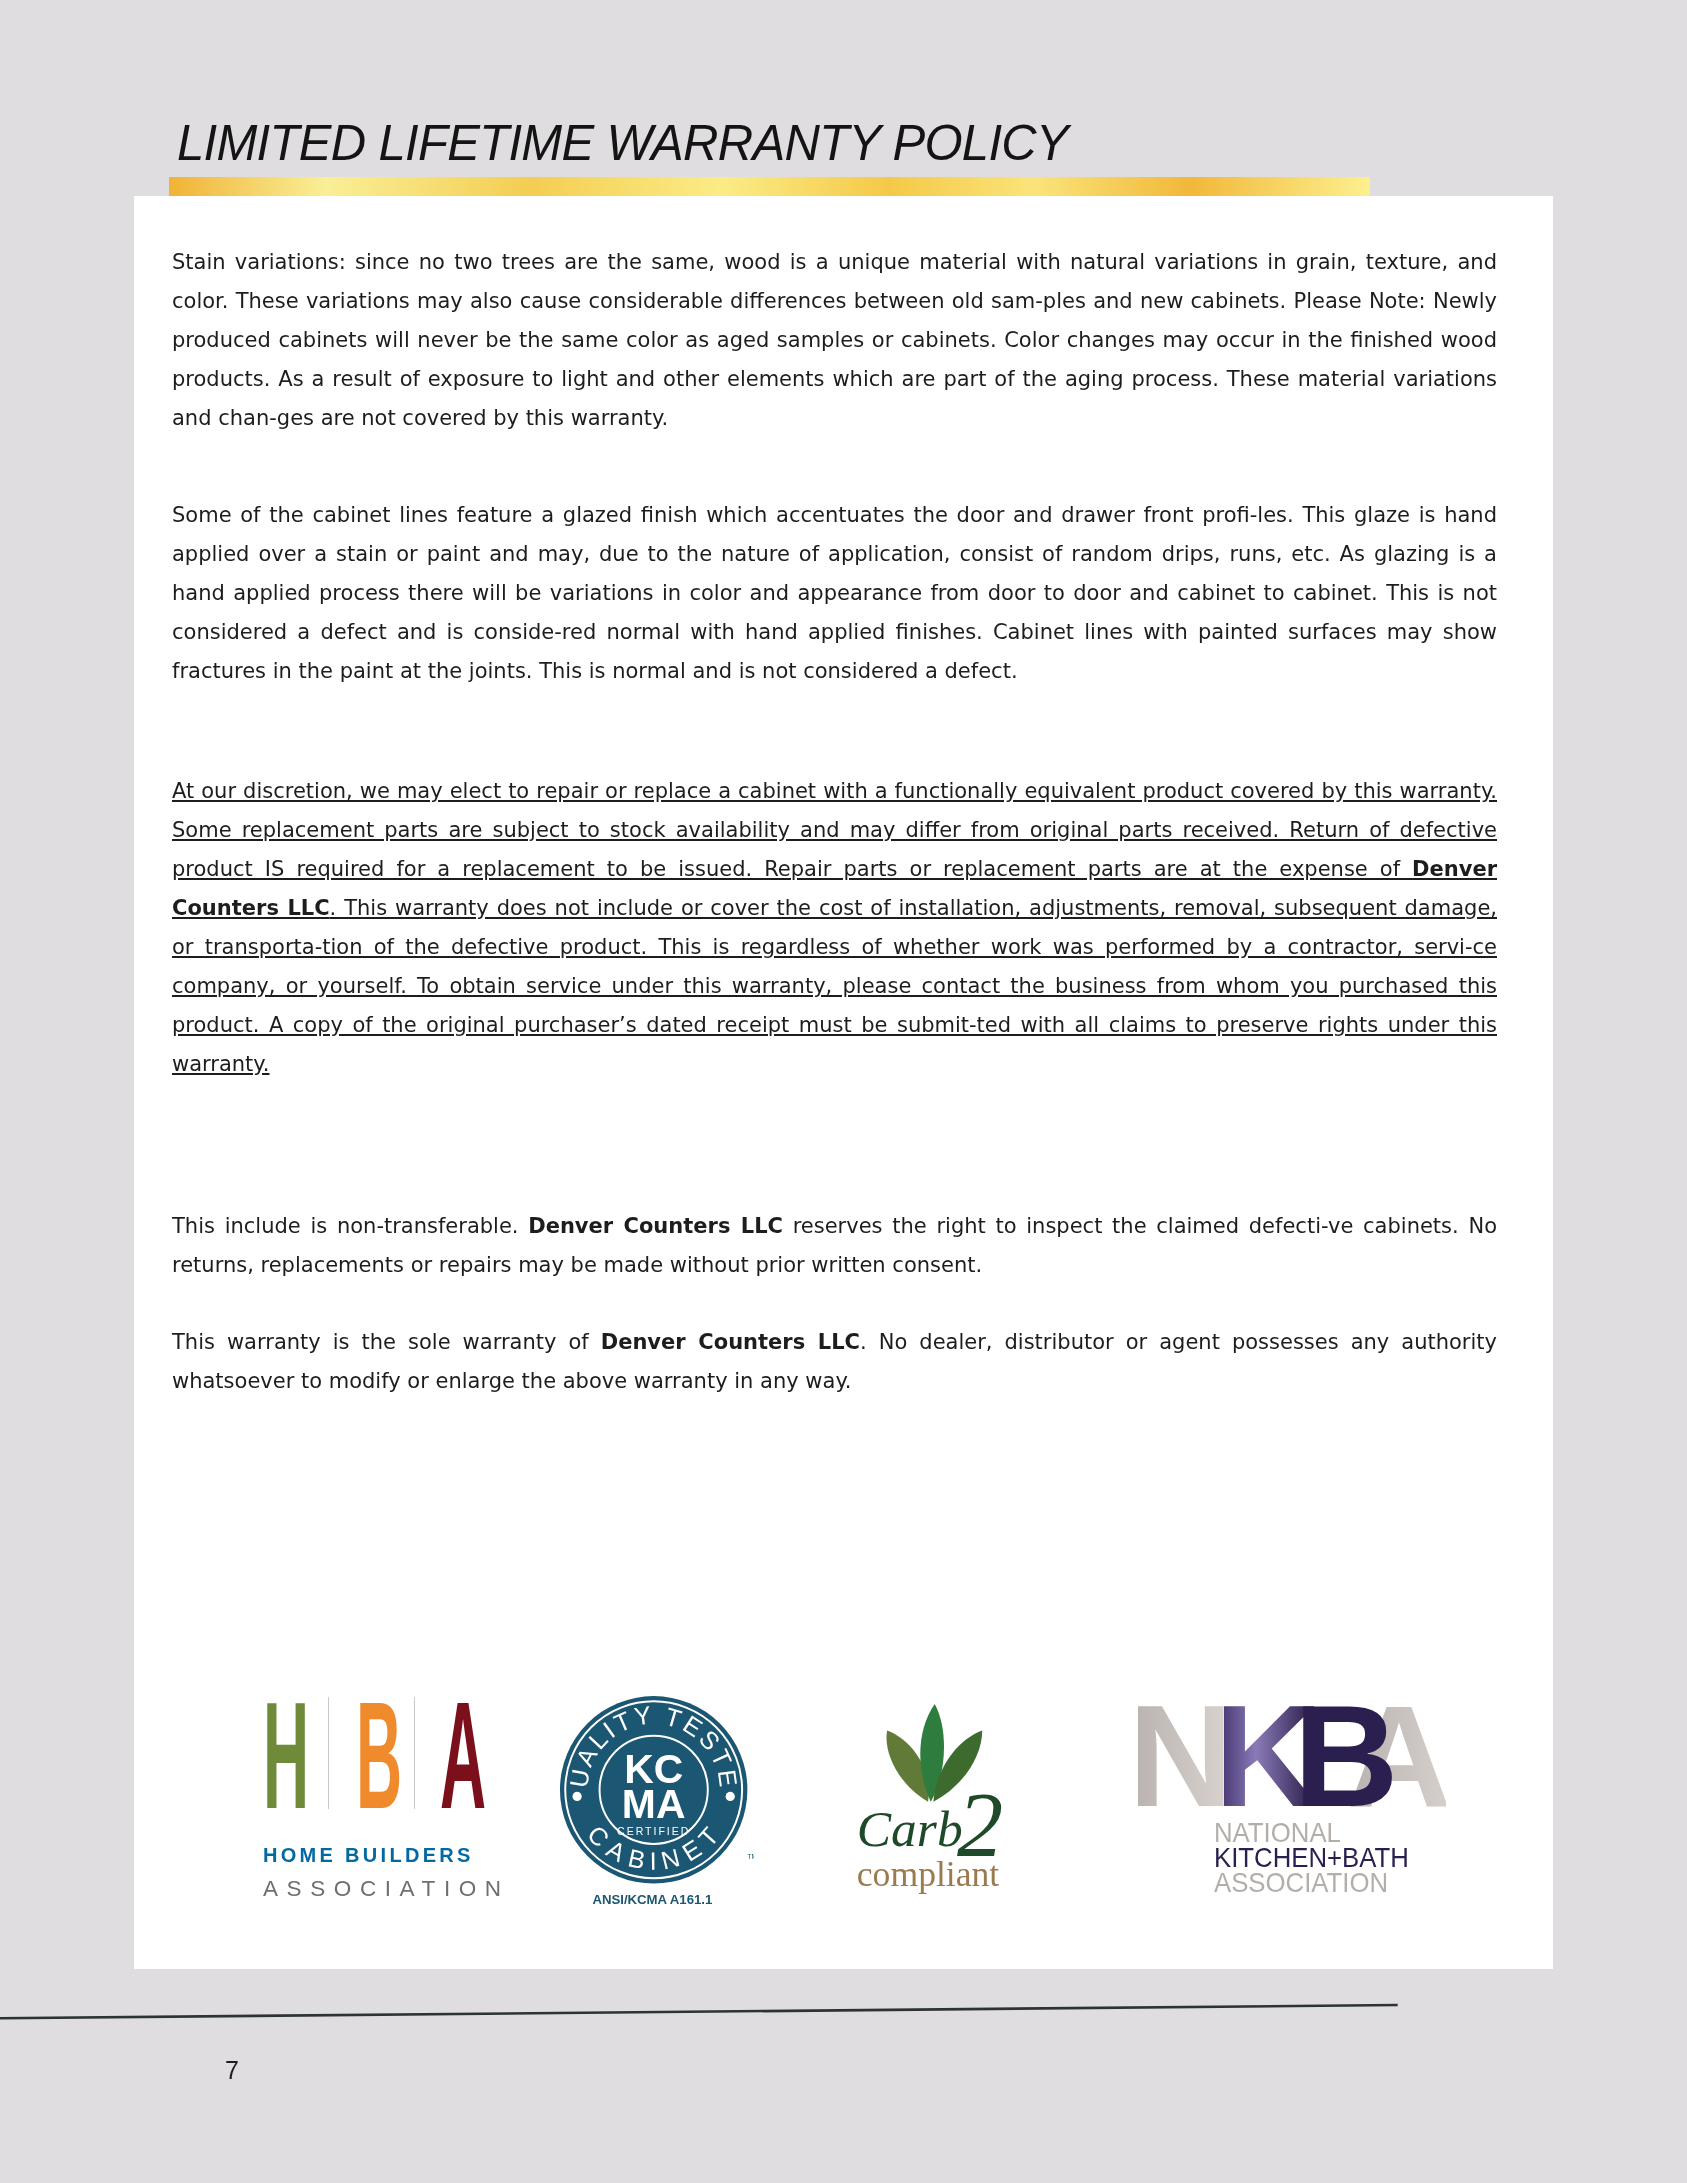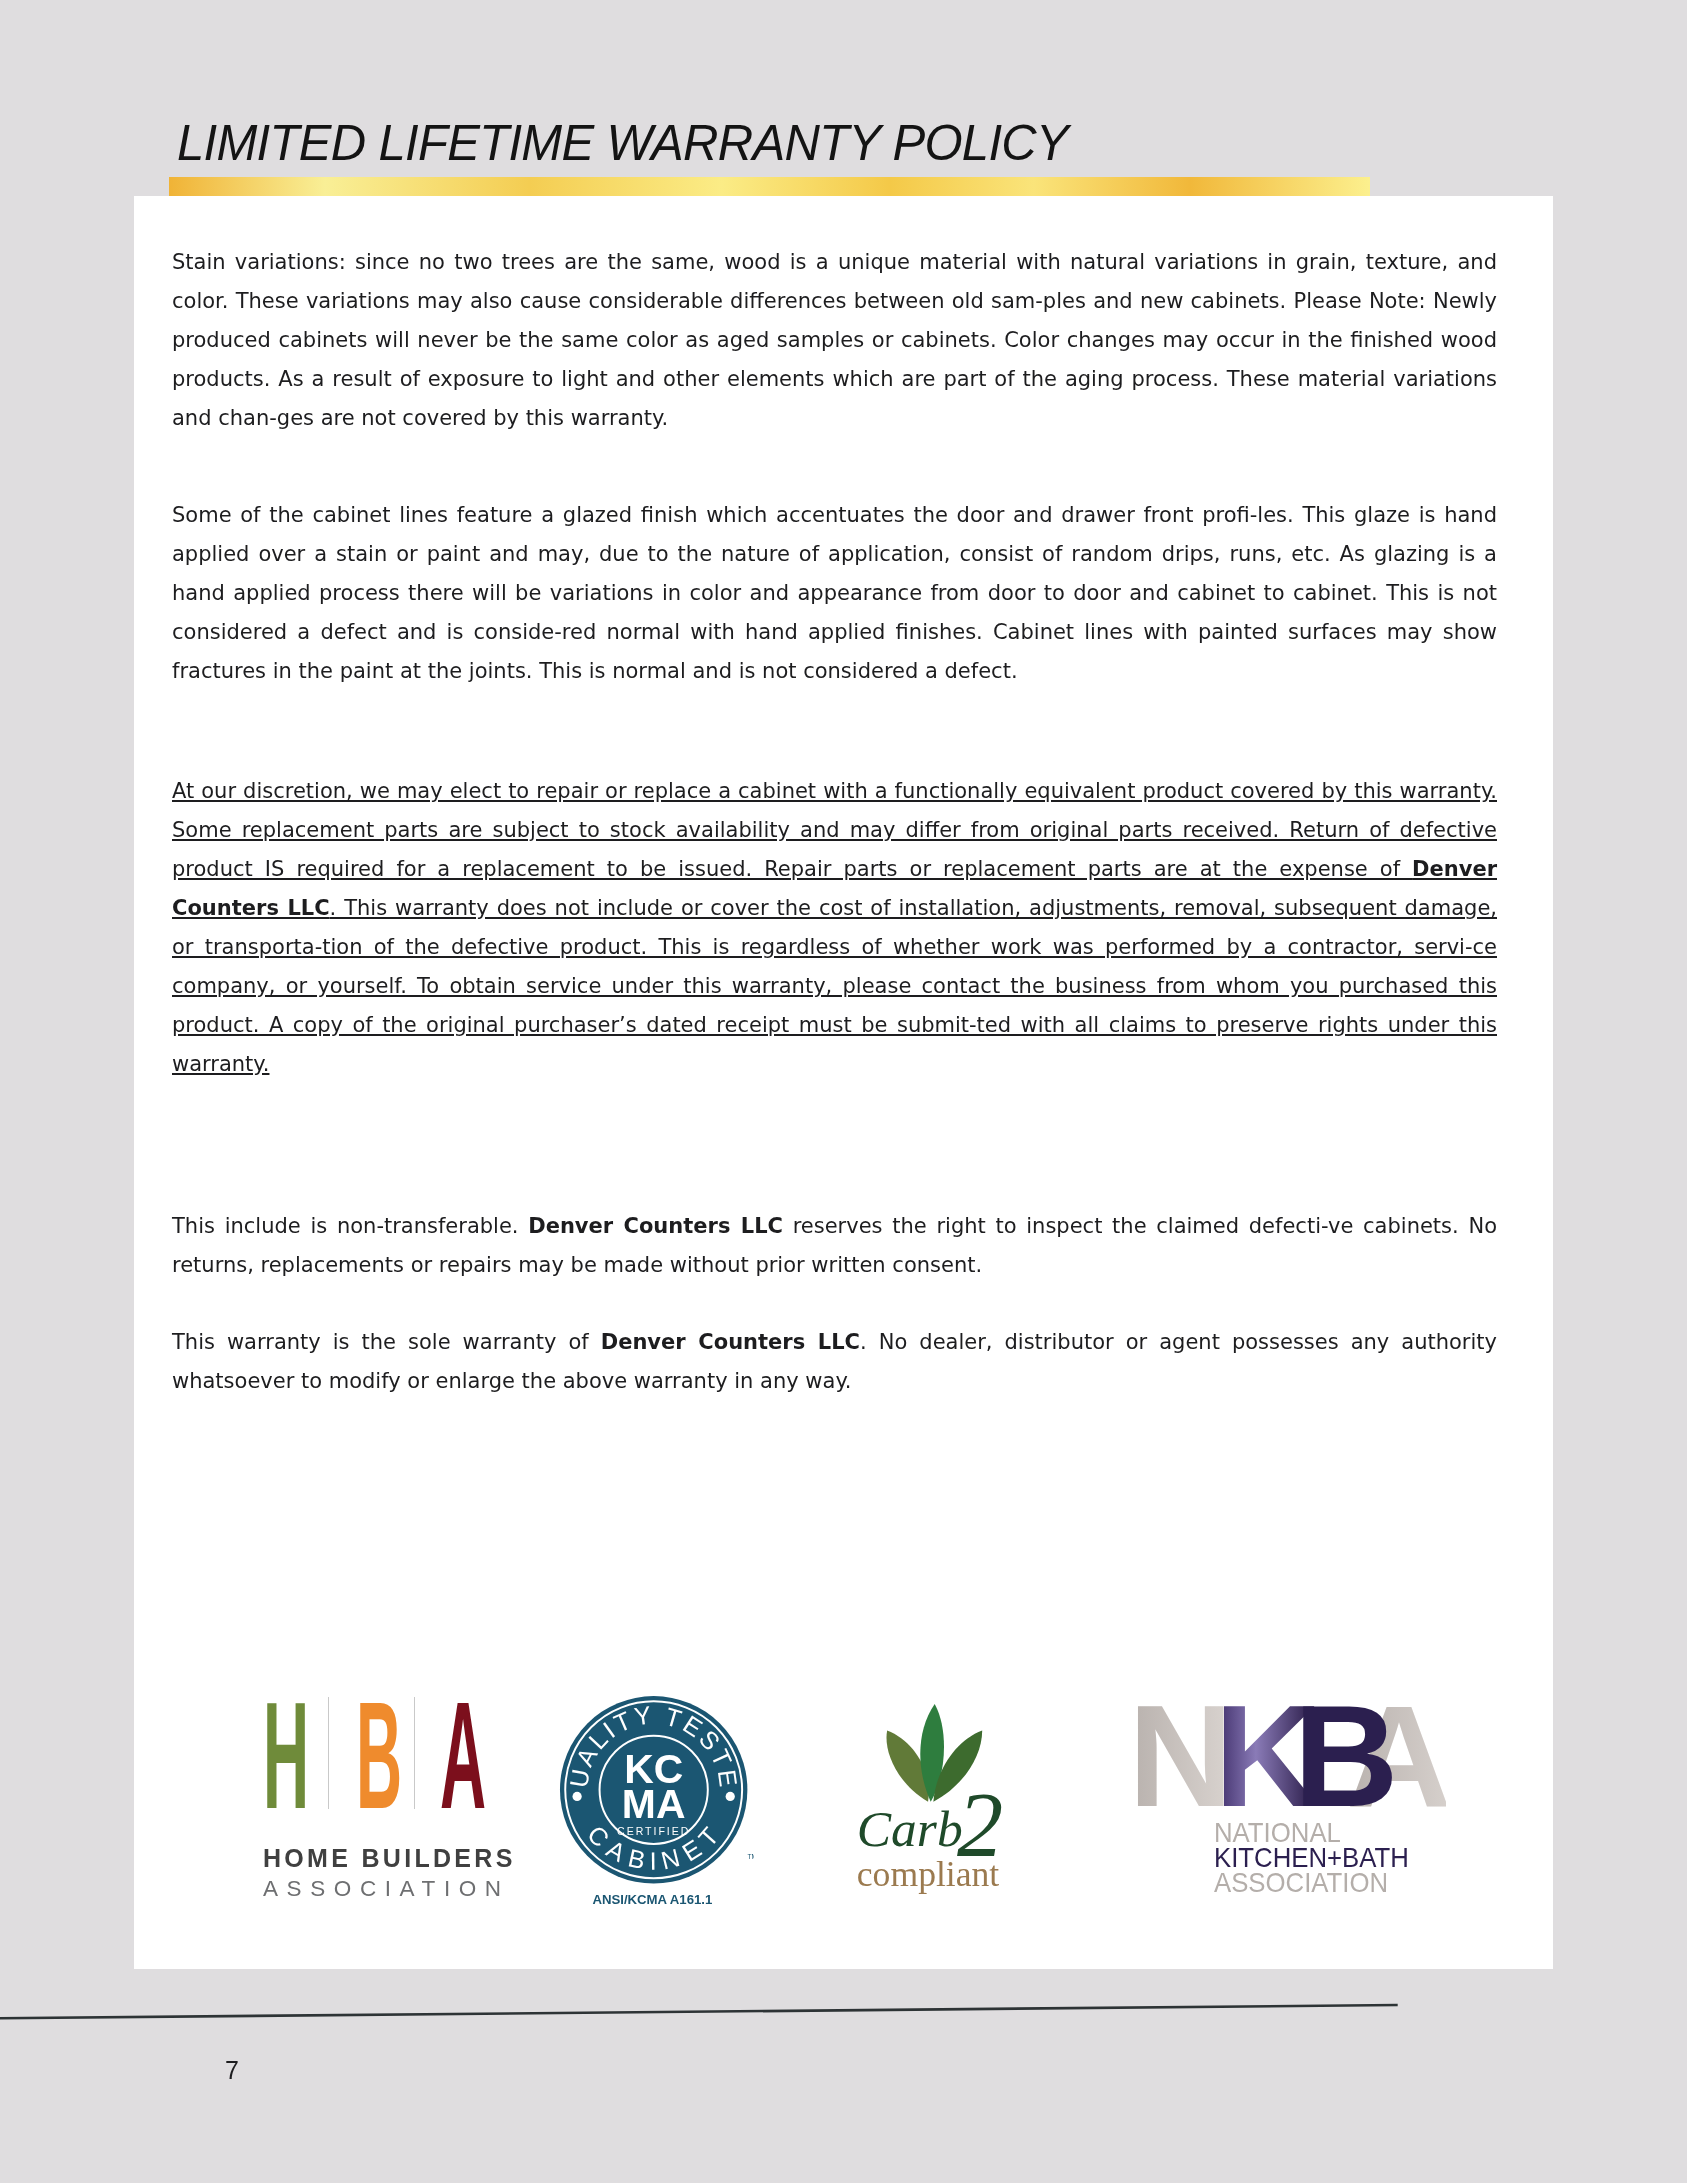--- a/index.html
+++ b/index.html
@@ -35,21 +35,21 @@
   .logo { position:absolute; }
   #logo-hba { left:263px; top:1697px; width:222px; height:205px; }
   .hba-letters { position:absolute; top:0; left:0; width:222px; height:116px; }
   .hba-letter {
     position:absolute; top:0; height:116px; font-family:"Liberation Sans", sans-serif;
     font-weight:bold; font-size:152px; line-height:116px; transform:scaleX(0.42); transform-origin:left top;
   }
   .hba-sep { position:absolute; top:0; width:0.7px; height:112px; background:#c9c9c9; }
   .hba-line1 {
     position:absolute; top:147px; left:0; width:222px; font-family:"Liberation Sans", sans-serif;
-    font-size:25px; letter-spacing:3.3px; color:#404040; font-weight:bold; white-space:nowrap;
+    font-size:20px; letter-spacing:3.3px; color:#0369a1; font-weight:bold; white-space:nowrap;
   }
   .hba-line2 {
     position:absolute; top:179px; left:0; width:222px; font-family:"Liberation Sans", sans-serif;
     font-size:22.5px; letter-spacing:8.6px; color:#6e6f71; white-space:nowrap;
   }
 
   #logo-kcma { left:556px; top:1694px; width:198px; height:218px; }
   #logo-carb { left:850px; top:1704px; width:205px; height:198px; }
   #logo-nkba { left:1128px; top:1697px; width:318px; height:198px; }
   .nkba-text {

